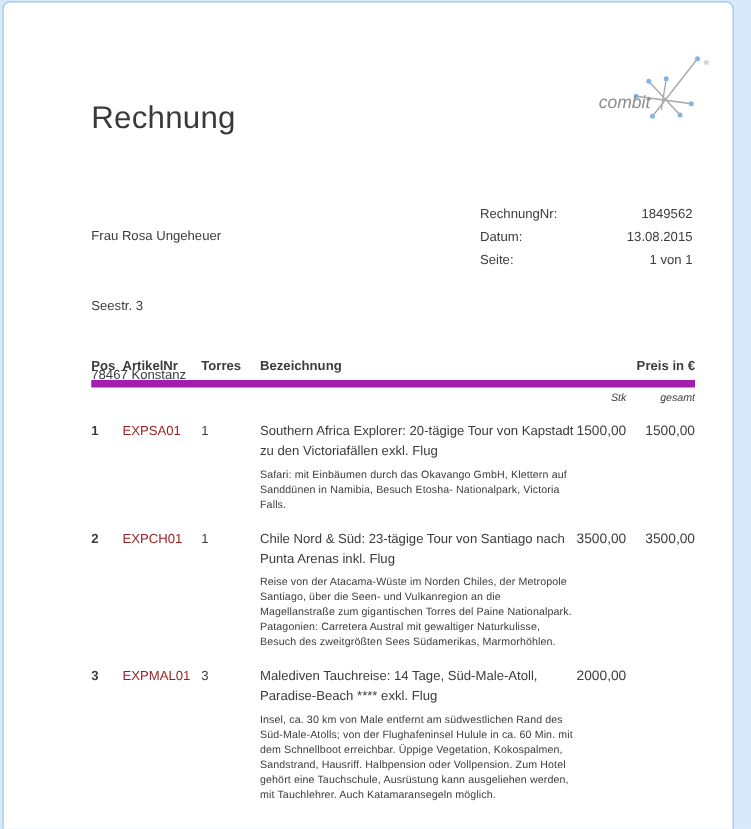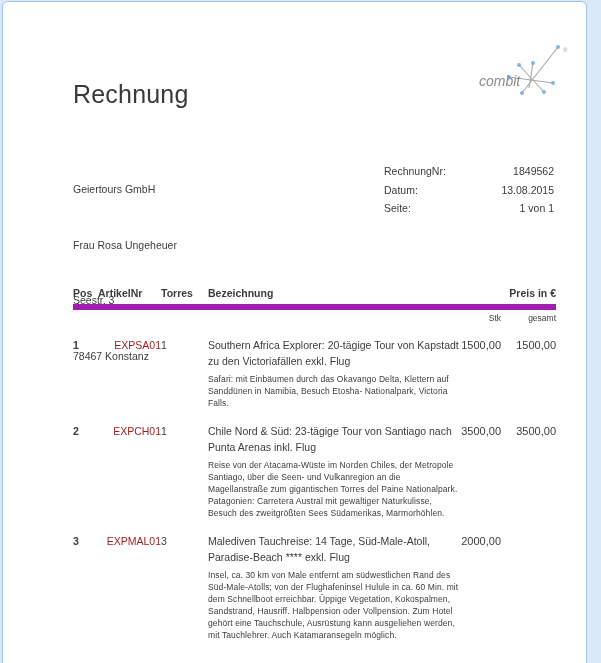--- a/index.html
+++ b/index.html
@@ -67,26 +67,26 @@
     font-size: 10.5px;
     padding-bottom: 5px;
     border-bottom: 6px solid #a21caf;
   }
   .col-preis { grid-column: 5 / 7; text-align: right; }
   .subhead {
     font-size: 8.5px;
     margin-top: 3px;
     line-height: 10px;
   }
-  .cell-right { text-align: right; }
+  .cell-right { text-align: right; font-style: italic; }
 
   .item-row { margin-top: 14px; }
   .item-row:first-of-type { margin-top: 13px; }
   .cell-pos  { font-weight: bold; font-size: 10.5px; line-height: 16px; }
-  .cell-art  { color: #9b1b1e; font-size: 10.5px; line-height: 16px; text-align: right; }
+  .cell-art  { color: #9b1b1e; font-size: 10.5px; line-height: 16px; }
   .cell-qty  { font-size: 10.5px; line-height: 16px; }
   .item-title { font-size: 10.5px; line-height: 16px; }
   .item-desc  { font-size: 8.5px; line-height: 12px; margin-top: 4px; letter-spacing: 0.1px; }
   .cell-price { font-size: 11px; line-height: 16px; text-align: right; }
 
   .logo-word { font-style: italic; font-size: 14px; fill: #8c8c8c; }
   .logo-reg  { font-size: 6px; fill: #9a9a9a; }
   .logo line { stroke: #a8a8a8; stroke-width: 1.1; }
   .logo circle { fill: #82b5e2; }
 </style>
@@ -110,21 +110,20 @@
         <circle cx="76" cy="39" r="2"></circle>
         <circle cx="42" cy="21" r="2"></circle>
         <circle cx="67" cy="48" r="2"></circle>
         <circle cx="56" cy="19" r="2"></circle>
       </g>
       <text class="logo-word" x="2" y="42">combit</text>
       <text class="logo-reg" x="86" y="8">®</text>
     </svg>
 
     <div class="recipient">
-      <div>Geiertours GmbH</div>
       <div>Frau Rosa Ungeheuer</div>
       <div>Seestr. 3</div>
       <div>78467 Konstanz</div>
     </div>
 
     <div class="invoice-info">
       <div class="info-row">
         <span class="info-label">RechnungNr:</span>
         <span class="info-value">1849562</span>
       </div>
@@ -156,21 +155,21 @@
         <div class="cell-right">Stk</div>
         <div class="cell-right">gesamt</div>
       </div>
 
       <div class="grid item-row">
         <div class="cell-pos">1</div>
         <div class="cell-art">EXPSA01</div>
         <div class="cell-qty">1</div>
         <div>
           <div class="item-title">Southern Africa Explorer: 20-tägige Tour von Kapstadt zu den Victoriafällen exkl. Flug</div>
-          <div class="item-desc">Safari: mit Einbäumen durch das Okavango Delta, Klettern auf Sanddünen in Namibia, Besuch Etosha- Nationalpark, Victoria Falls.</div>
+          <div class="item-desc">Safari: mit Einbäumen durch das Okavango GmbH, Klettern auf Sanddünen in Namibia, Besuch Etosha- Nationalpark, Victoria Falls.</div>
         </div>
         <div class="cell-price">1500,00</div>
         <div class="cell-price">1500,00</div>
       </div>
 
       <div class="grid item-row">
         <div class="cell-pos">2</div>
         <div class="cell-art">EXPCH01</div>
         <div class="cell-qty">1</div>
         <div>

